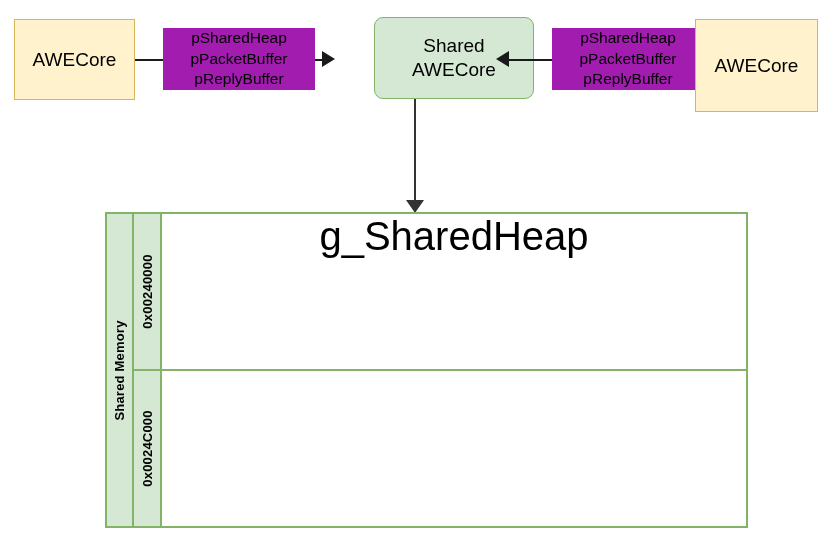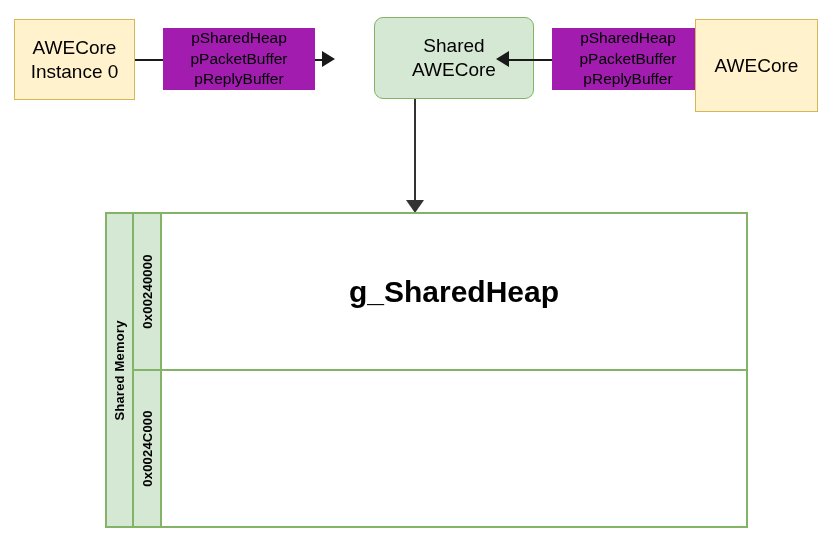--- a/index.html
+++ b/index.html
@@ -176,39 +176,37 @@
   }
   .col-regions {
     flex: 1 1 auto;
     display: flex;
     flex-direction: column;
     box-sizing: border-box;
   }
   .region {
     flex: 1 1 0;
     display: flex;
-    align-items: center;
-    justify-content: center;
-    box-sizing: border-box;
-    background: #ffffff;
-    color: #000000;
-    font-size: 30px;
-    white-space: nowrap;
-    font-weight: bold;
+    align-items: flex-start;
+    justify-content: center;
+    box-sizing: border-box;
+    background: #ffffff;
+    color: #000000;
+    font-size: 40px;
+    white-space: nowrap;
   }
   .region.top { border-bottom: 2px solid #82b366; flex: 0 0 157px; }
 </style>
 </head>
 <body>
 
 <div id="canvas">
 
   <div id="inst0" class="inst-box">
     <div>AWECore</div>
-    <div>Instance 0</div>
   </div>
 
   <div id="line-left" class="hline"></div>
   <div id="arrow-into-left" class="arrow"></div>
   <div id="label-left" class="conn-label">
     <span>pSharedHeap</span>
     <span>pPacketBuffer</span>
     <span>pReplyBuffer</span>
   </div>
 

